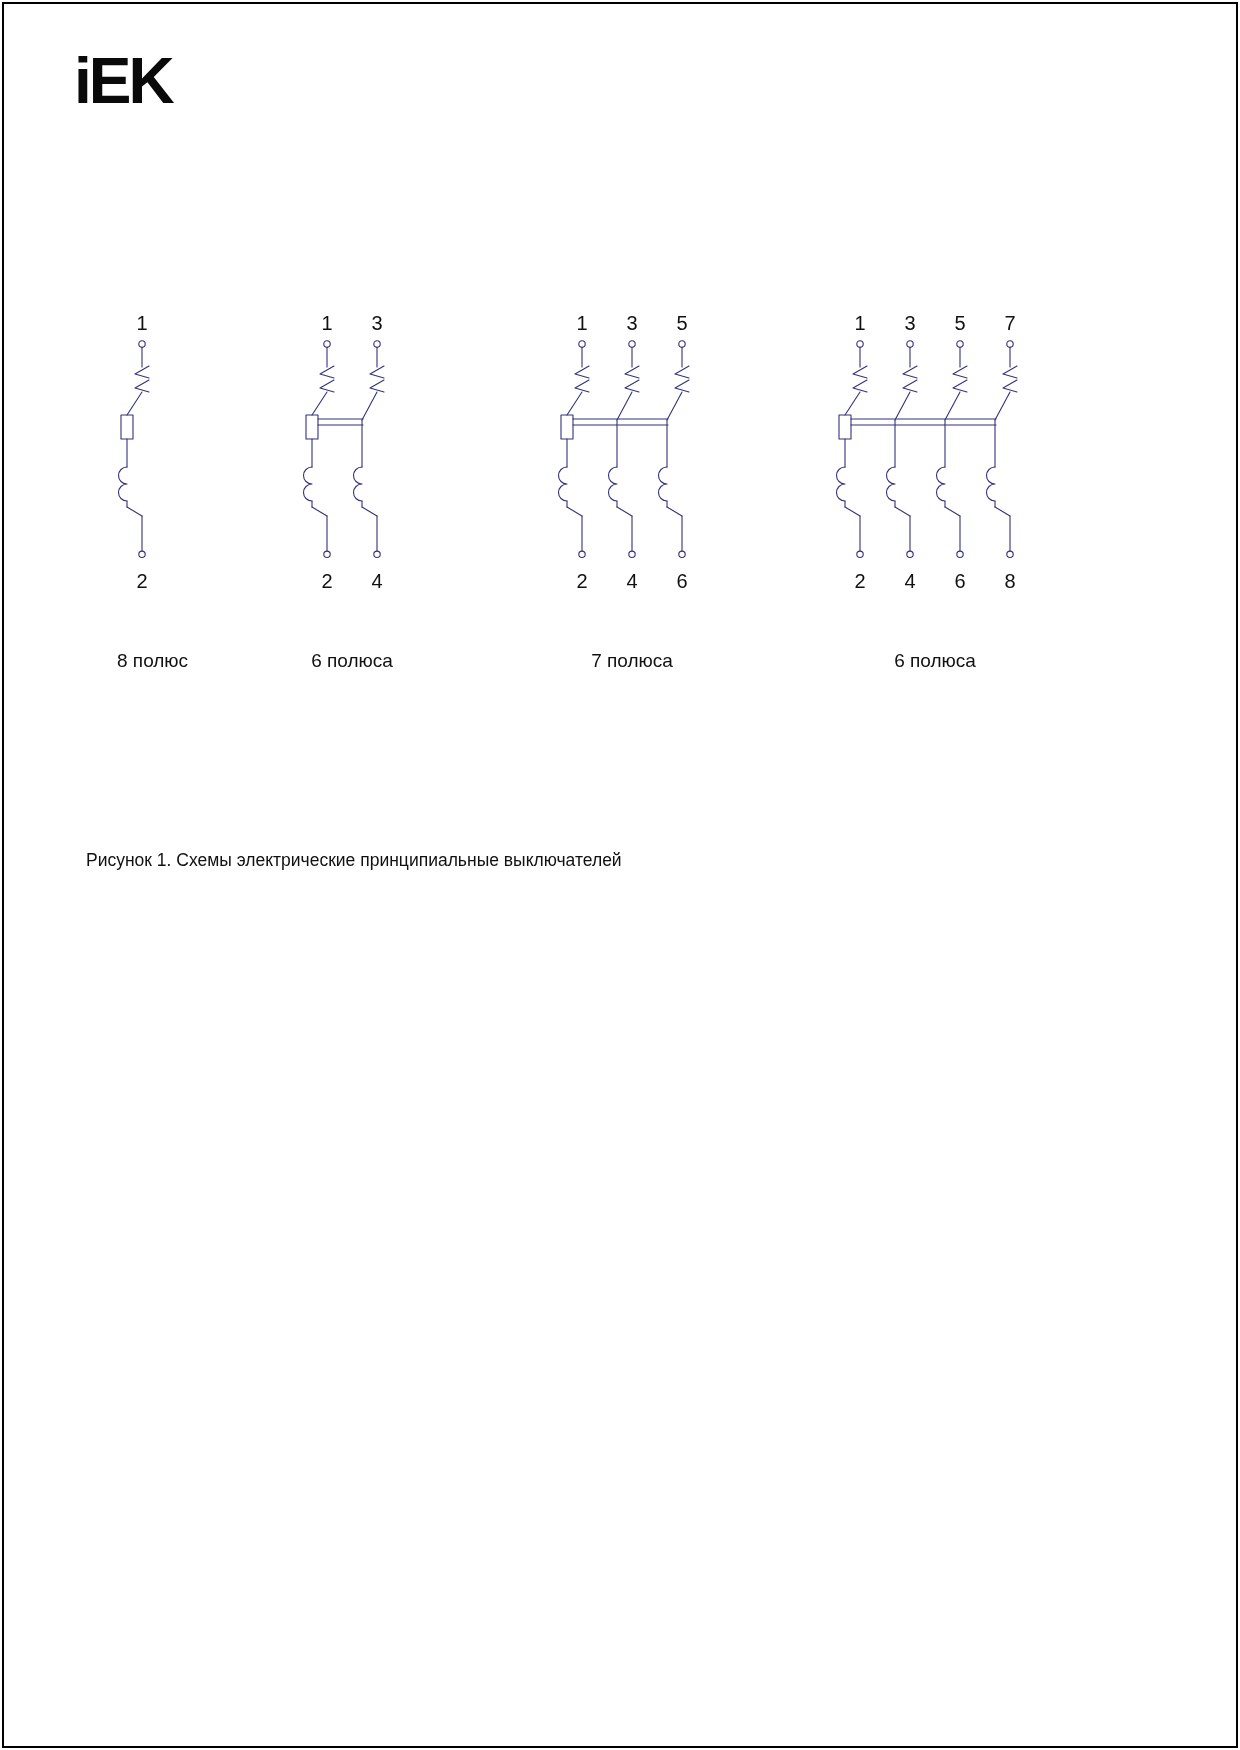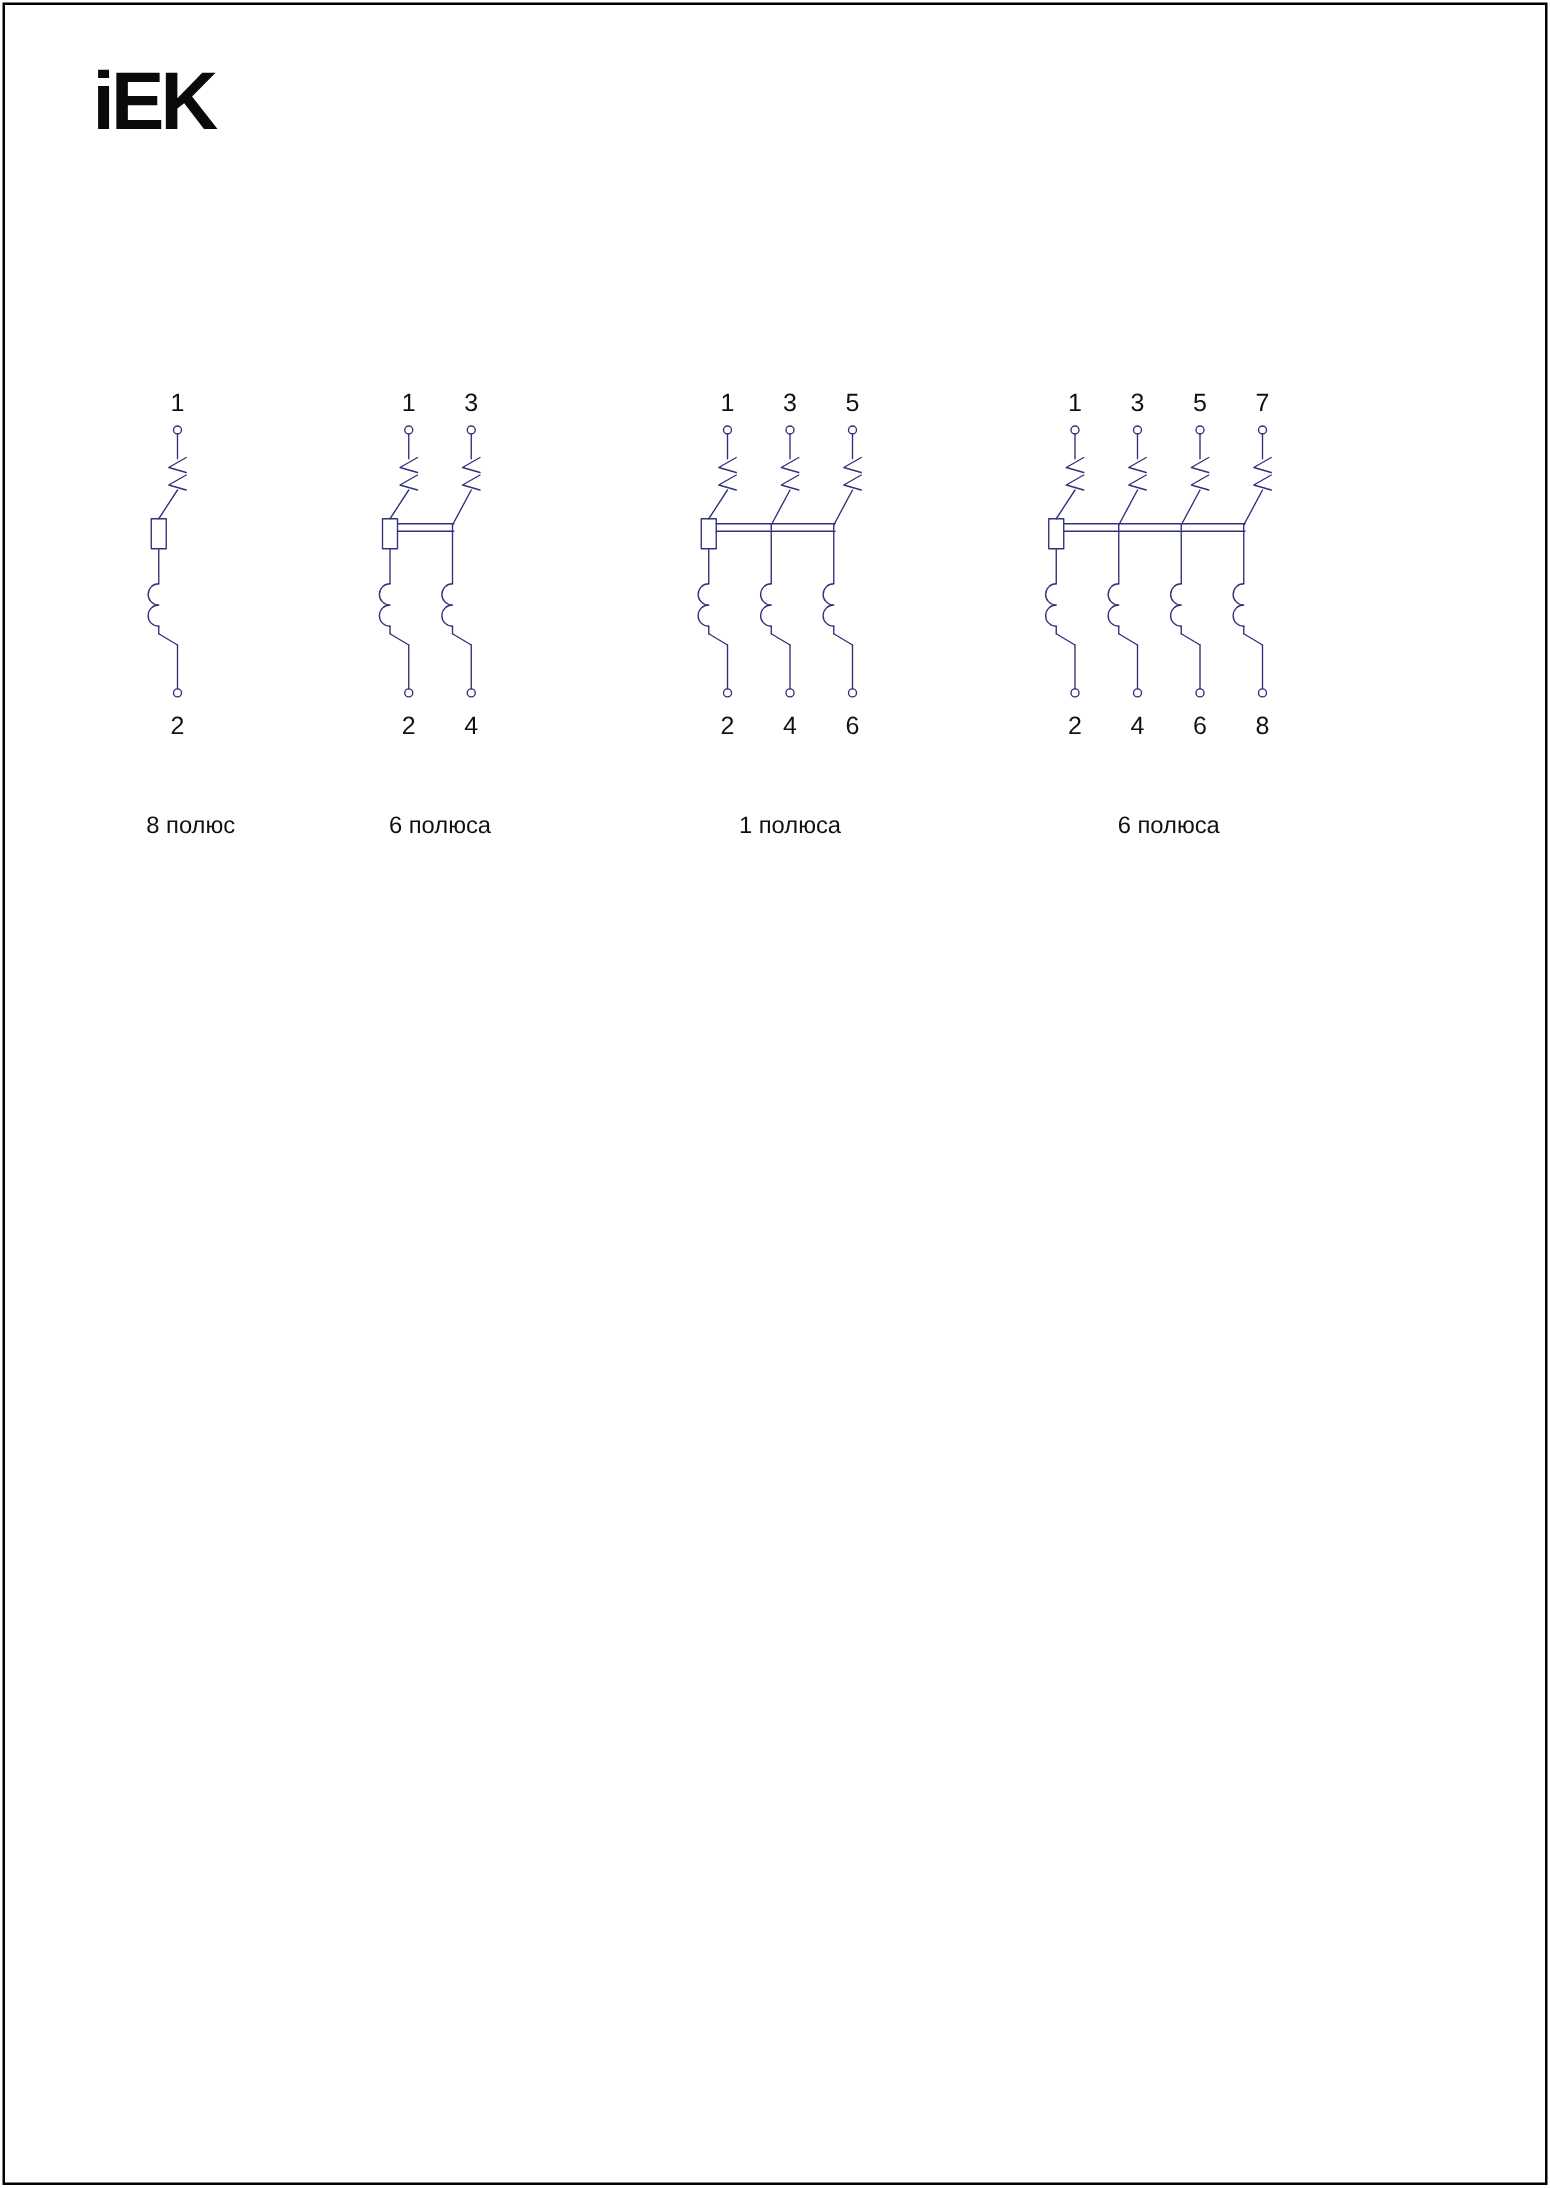--- a/index.html
+++ b/index.html
@@ -178,21 +178,21 @@
             <line x1="125" y1="179" x2="125" y2="214"></line>
             <circle cx="125" cy="217.3" r="3.2"></circle>
             <line x1="16" y1="82" x2="111" y2="82"></line>
             <line x1="16" y1="88" x2="111" y2="88"></line>
           </svg></div>
         <div class="num-row bottom">
           <span class="num">2</span>
           <span class="num">4</span>
           <span class="num">6</span>
         </div>
-        <div class="diagram-label">1 полюса</div>
+        <div class="diagram-label">7 полюса</div>
       </div>
       <div class="diagram" style="left: 831px; width: 200px;">
         <div class="num-row">
           <span class="num">1</span>
           <span class="num">3</span>
           <span class="num">5</span>
           <span class="num">7</span>
         </div>
         <div class="schematic-wrap"><svg width="200" height="224" viewBox="0 0 200 224" fill="none" stroke="#32327a" stroke-width="1.1" stroke-linecap="round" stroke-linejoin="round">
             <circle cx="25" cy="7" r="3.2"></circle>
@@ -245,13 +245,14 @@
           </svg></div>
         <div class="num-row bottom">
           <span class="num">2</span>
           <span class="num">4</span>
           <span class="num">6</span>
           <span class="num">8</span>
         </div>
         <div class="diagram-label">6 полюса</div>
       </div>
     </div>
+  <div class="caption">Рисунок 1. Схемы электрические принципиальные выключателей</div>
 </div>
 
 </body></html>

